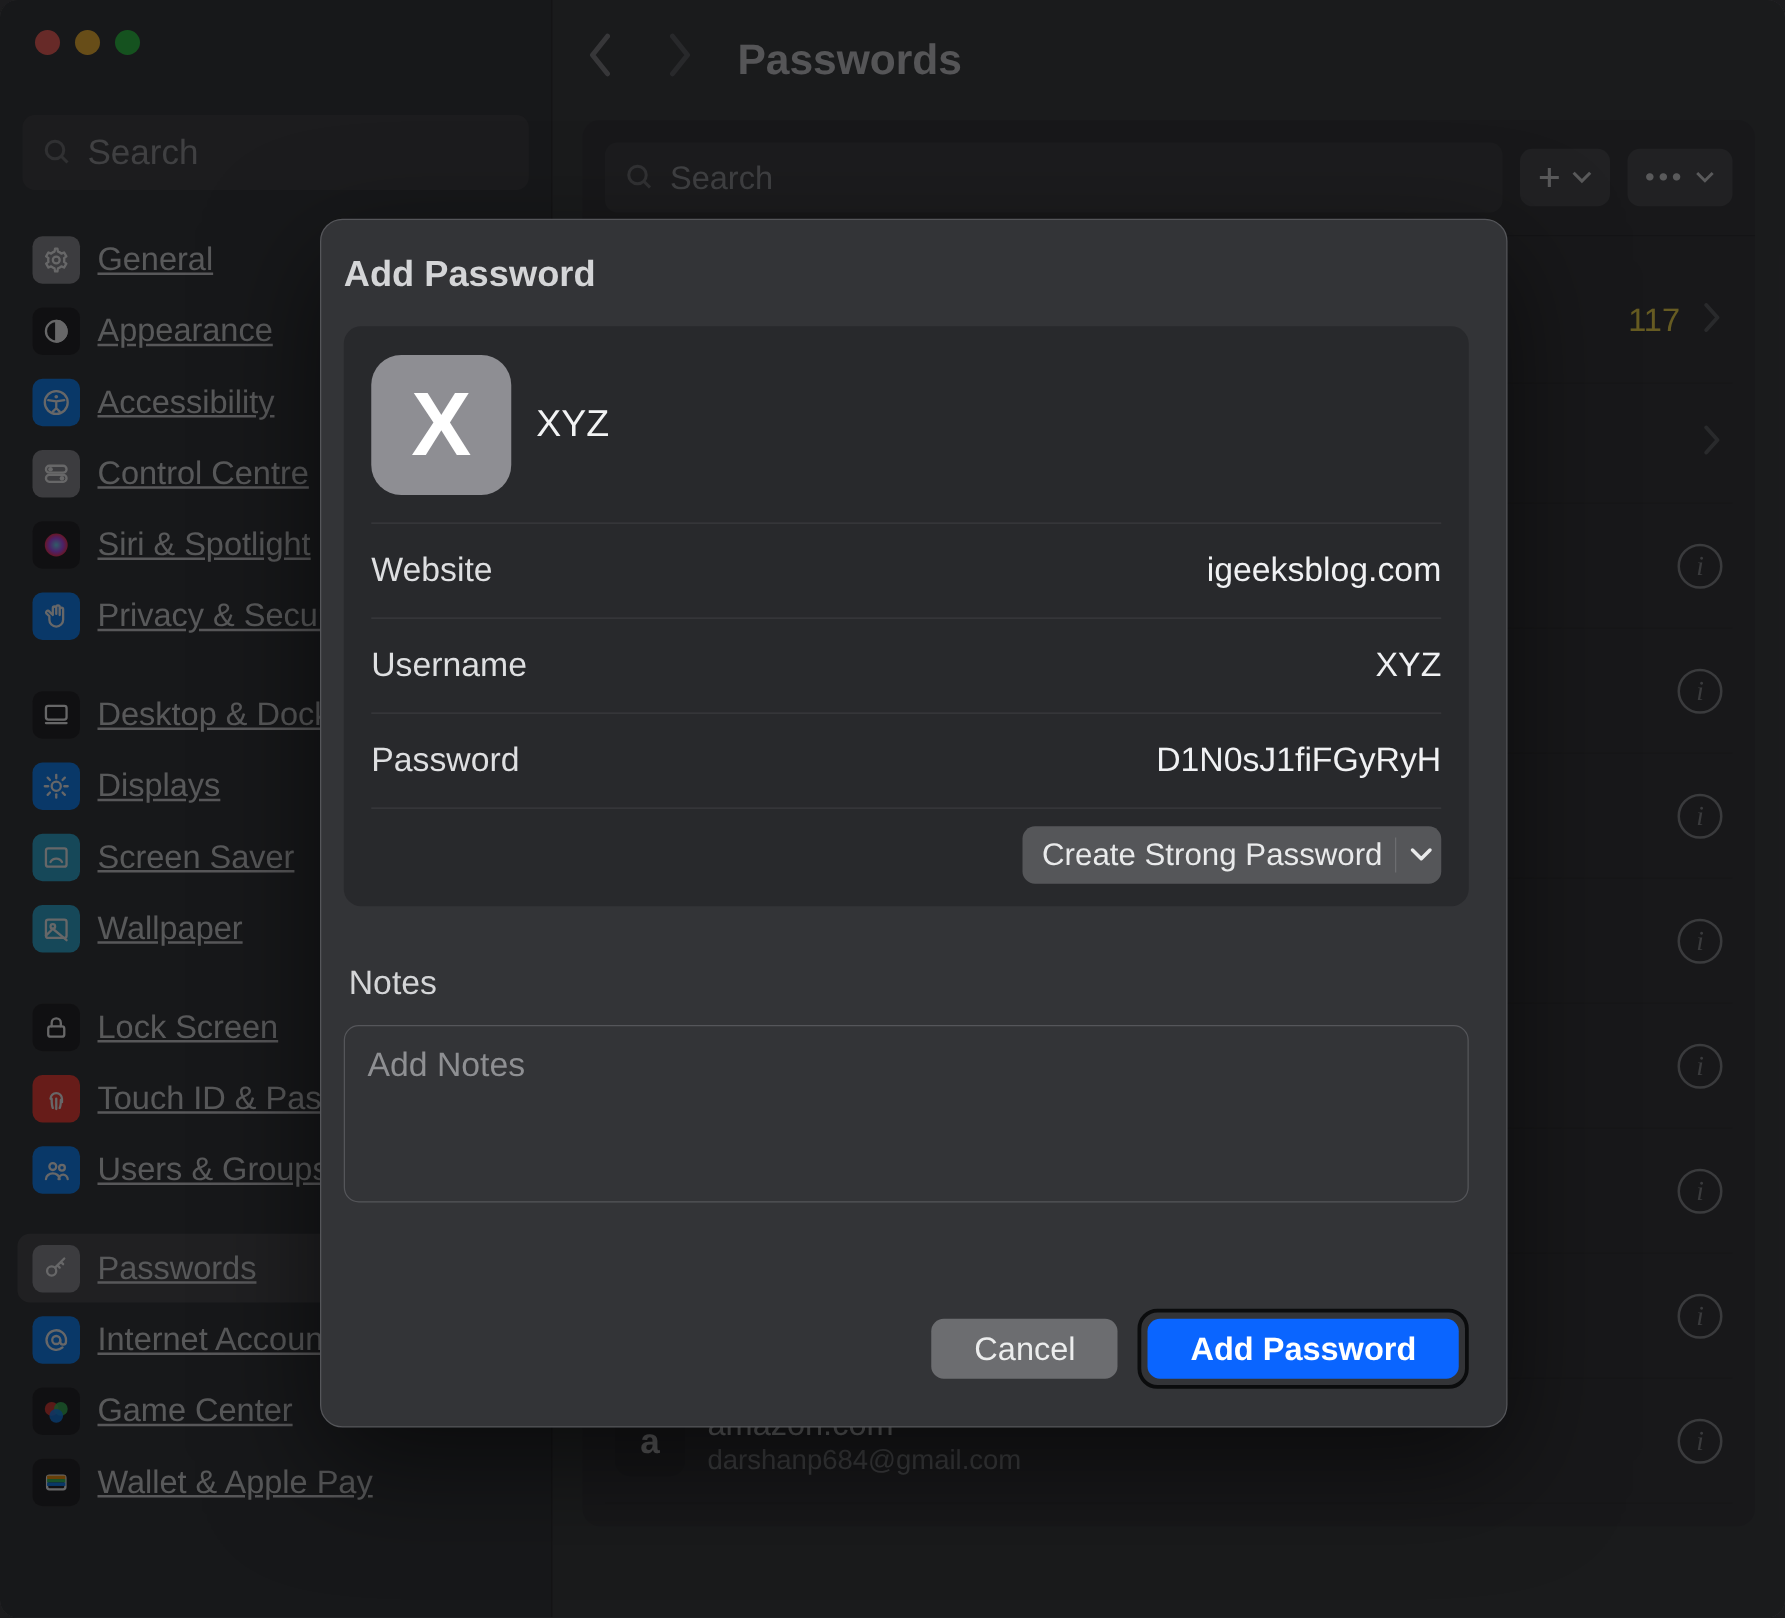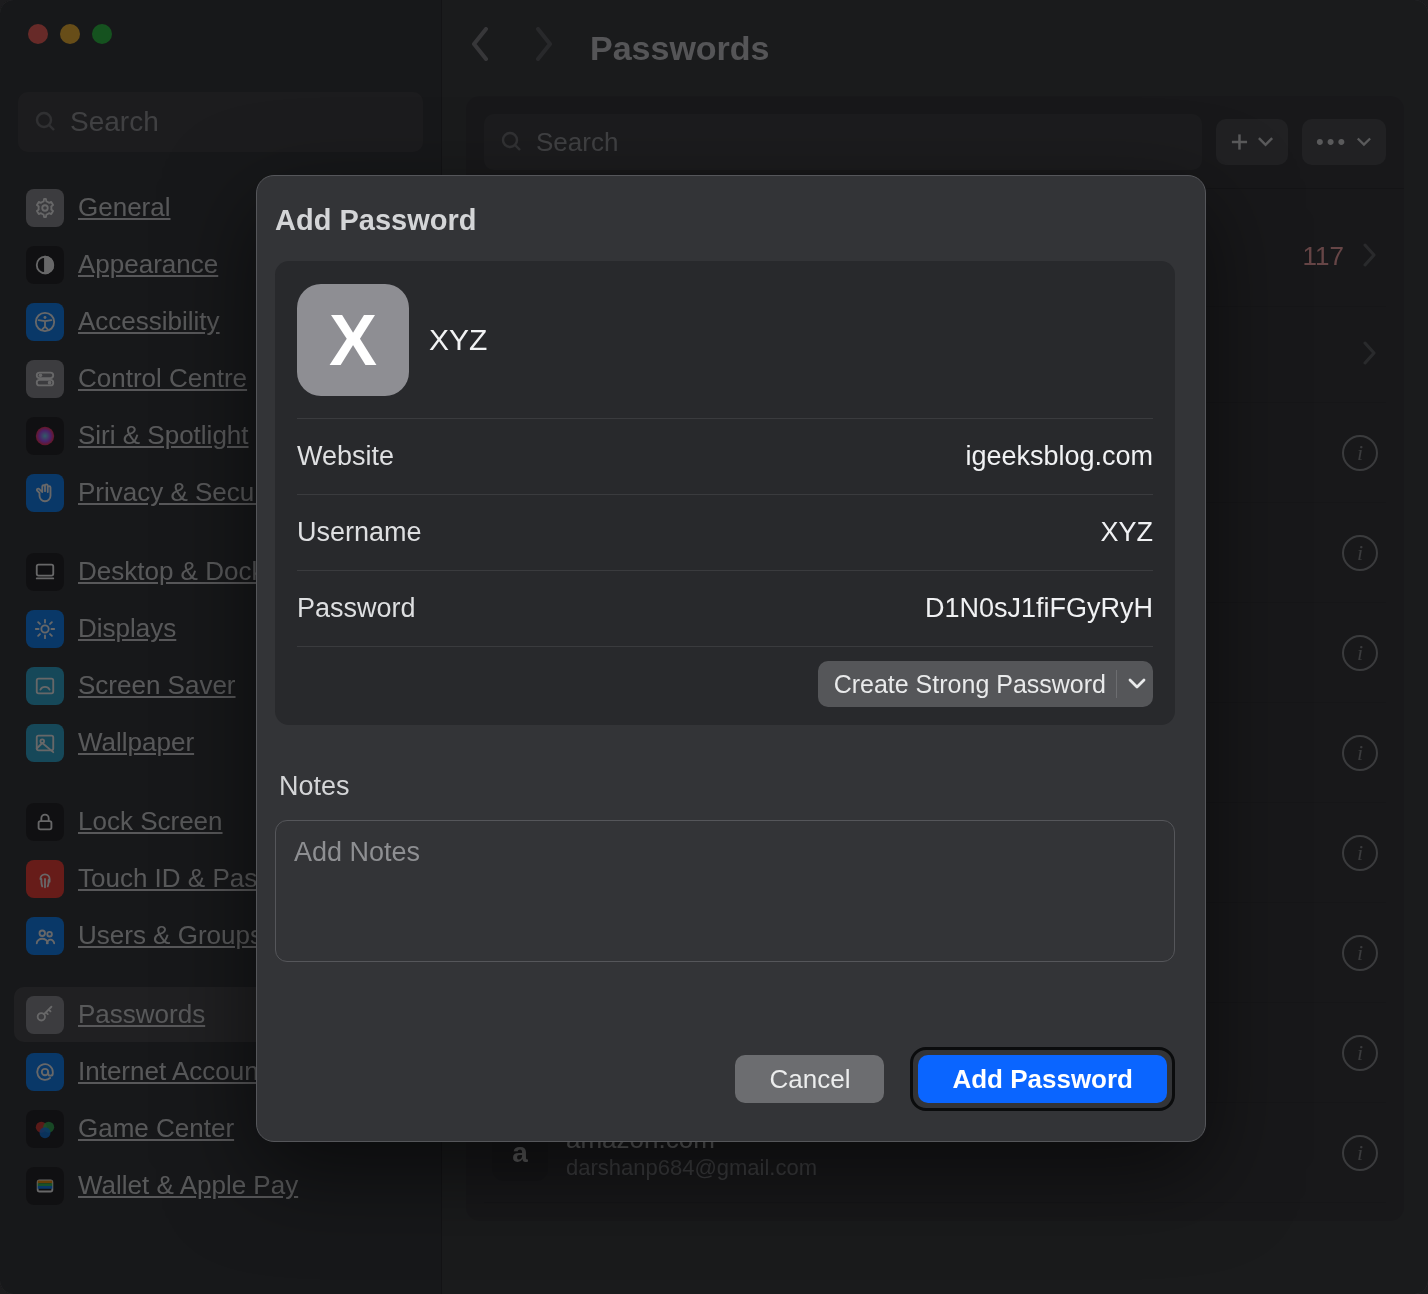--- a/index.html
+++ b/index.html
@@ -99,21 +99,21 @@
   .div-line{height:1px;background:#252628;margin:18px -18px;}
   .row{
     display:flex;align-items:center;
     height:100px;
     border-bottom:1px solid #2a2b2d;
     padding:0 8px;
   }
   .row .rowtxt{flex:1;}
   .row .rt1{font-size:26px;color:#e5e6e8;}
   .row .rt2{font-size:22px;color:#8f9093;}
-  .row .count{font-size:26px;color:#fca5a5; margin-right:18px;}
+  .row .count{font-size:26px;color:#fde047; margin-right:18px;}
   .row .chev svg{opacity:.5}
   .favicon{width:56px;height:56px;border-radius:12px;background:#4b4c4f;margin-right:18px;display:flex;align-items:center;justify-content:center;font-size:28px;font-weight:700;color:#ddd;}
   .info-ic{width:36px;height:36px;border:2px solid #8a8b8e;border-radius:50%;display:flex;align-items:center;justify-content:center;color:#8a8b8e;font-style:italic;font-family:Georgia,serif;font-size:22px;margin-left:12px;}
   
   .dim{
     position:absolute; inset:0;
     background: rgba(10,10,12,0.62);
   }
   
   .modal{
@@ -148,21 +148,21 @@
     padding:0 6px 0 16px;color:#e9eaeb;font-size:25px;
   }
   .csp .sep{width:1px;height:28px;background:#6c6d70;margin:0 10px;}
   .notes-lbl{font-size:27px;color:#d4d5d7;margin:46px 0 18px 4px;}
   .notes-box{
     height:142px;border:1px solid #55565a;border-radius:12px;
     padding:16px 18px;color:#8e8f92;font-size:27px;
   }
   .modal-actions{
     position:absolute; right:30px; bottom:30px;
-    display:flex;align-items:center;gap:26px;
+    display:flex;align-items:center;gap:16px;
   }
   .btn{
     height:48px;border-radius:10px;display:flex;align-items:center;justify-content:center;
     font-size:26px;padding:0 34px;
   }
   .btn.secondary{background:#6c6d70;color:#eceded;}
   .btn.primary{background:#0a65ff;color:#fff;font-weight:600;}
   .primary-frame{border:3px solid #0b0c0d;border-radius:16px;padding:5px;}
 </style>
 </head>

